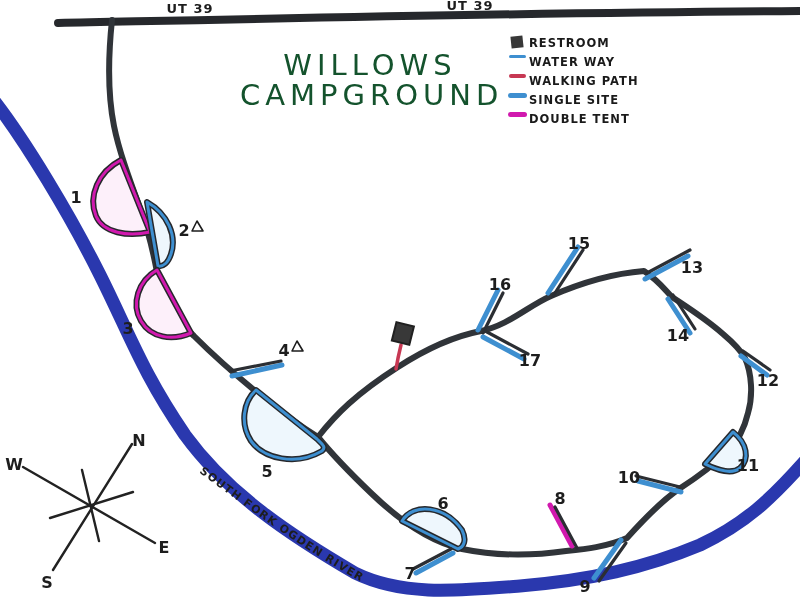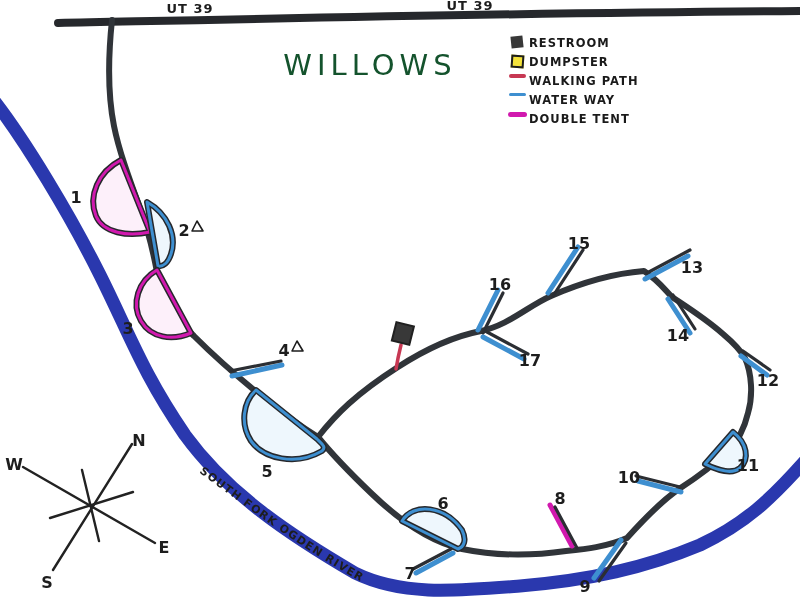--- a/index.html
+++ b/index.html
@@ -170,46 +170,47 @@
       <line class="compassline" x1="50" y1="518" x2="133" y2="492"></line>
       <text class="compassletter" x="139" y="446">N</text>
       <text class="compassletter" x="14" y="470">W</text>
       <text class="compassletter" x="164" y="553">E</text>
       <text class="compassletter" x="47" y="588">S</text>
     </g>
   </svg>
 
   <div class="title">
     <div>WILLOWS</div>
+    <div>CAMPGROUND</div>
   </div>
 
   <div class="legend">
     <div class="legend-row">
       <span class="legend-ic">
           <span class="sw-restroom"></span>
         </span>
       <span class="legend-label">RESTROOM</span>
     </div>
     <div class="legend-row">
       <span class="legend-ic">
-          <span class="sw-dumpster"></span>
-        </span>
-      <span class="legend-label">DUMPSTER</span>
+          <span class="sw-waterway"></span>
+        </span>
+      <span class="legend-label">WATER WAY</span>
     </div>
     <div class="legend-row">
       <span class="legend-ic">
           <span class="sw-redline"></span>
         </span>
       <span class="legend-label">WALKING PATH</span>
     </div>
     <div class="legend-row">
       <span class="legend-ic">
-          <span class="sw-waterway"></span>
-        </span>
-      <span class="legend-label">WATER WAY</span>
+          <span class="sw-single"></span>
+        </span>
+      <span class="legend-label">SINGLE SITE</span>
     </div>
     <div class="legend-row">
       <span class="legend-ic">
           <span class="sw-double"></span>
         </span>
       <span class="legend-label">DOUBLE TENT</span>
     </div>
   </div>
 
 </div>

